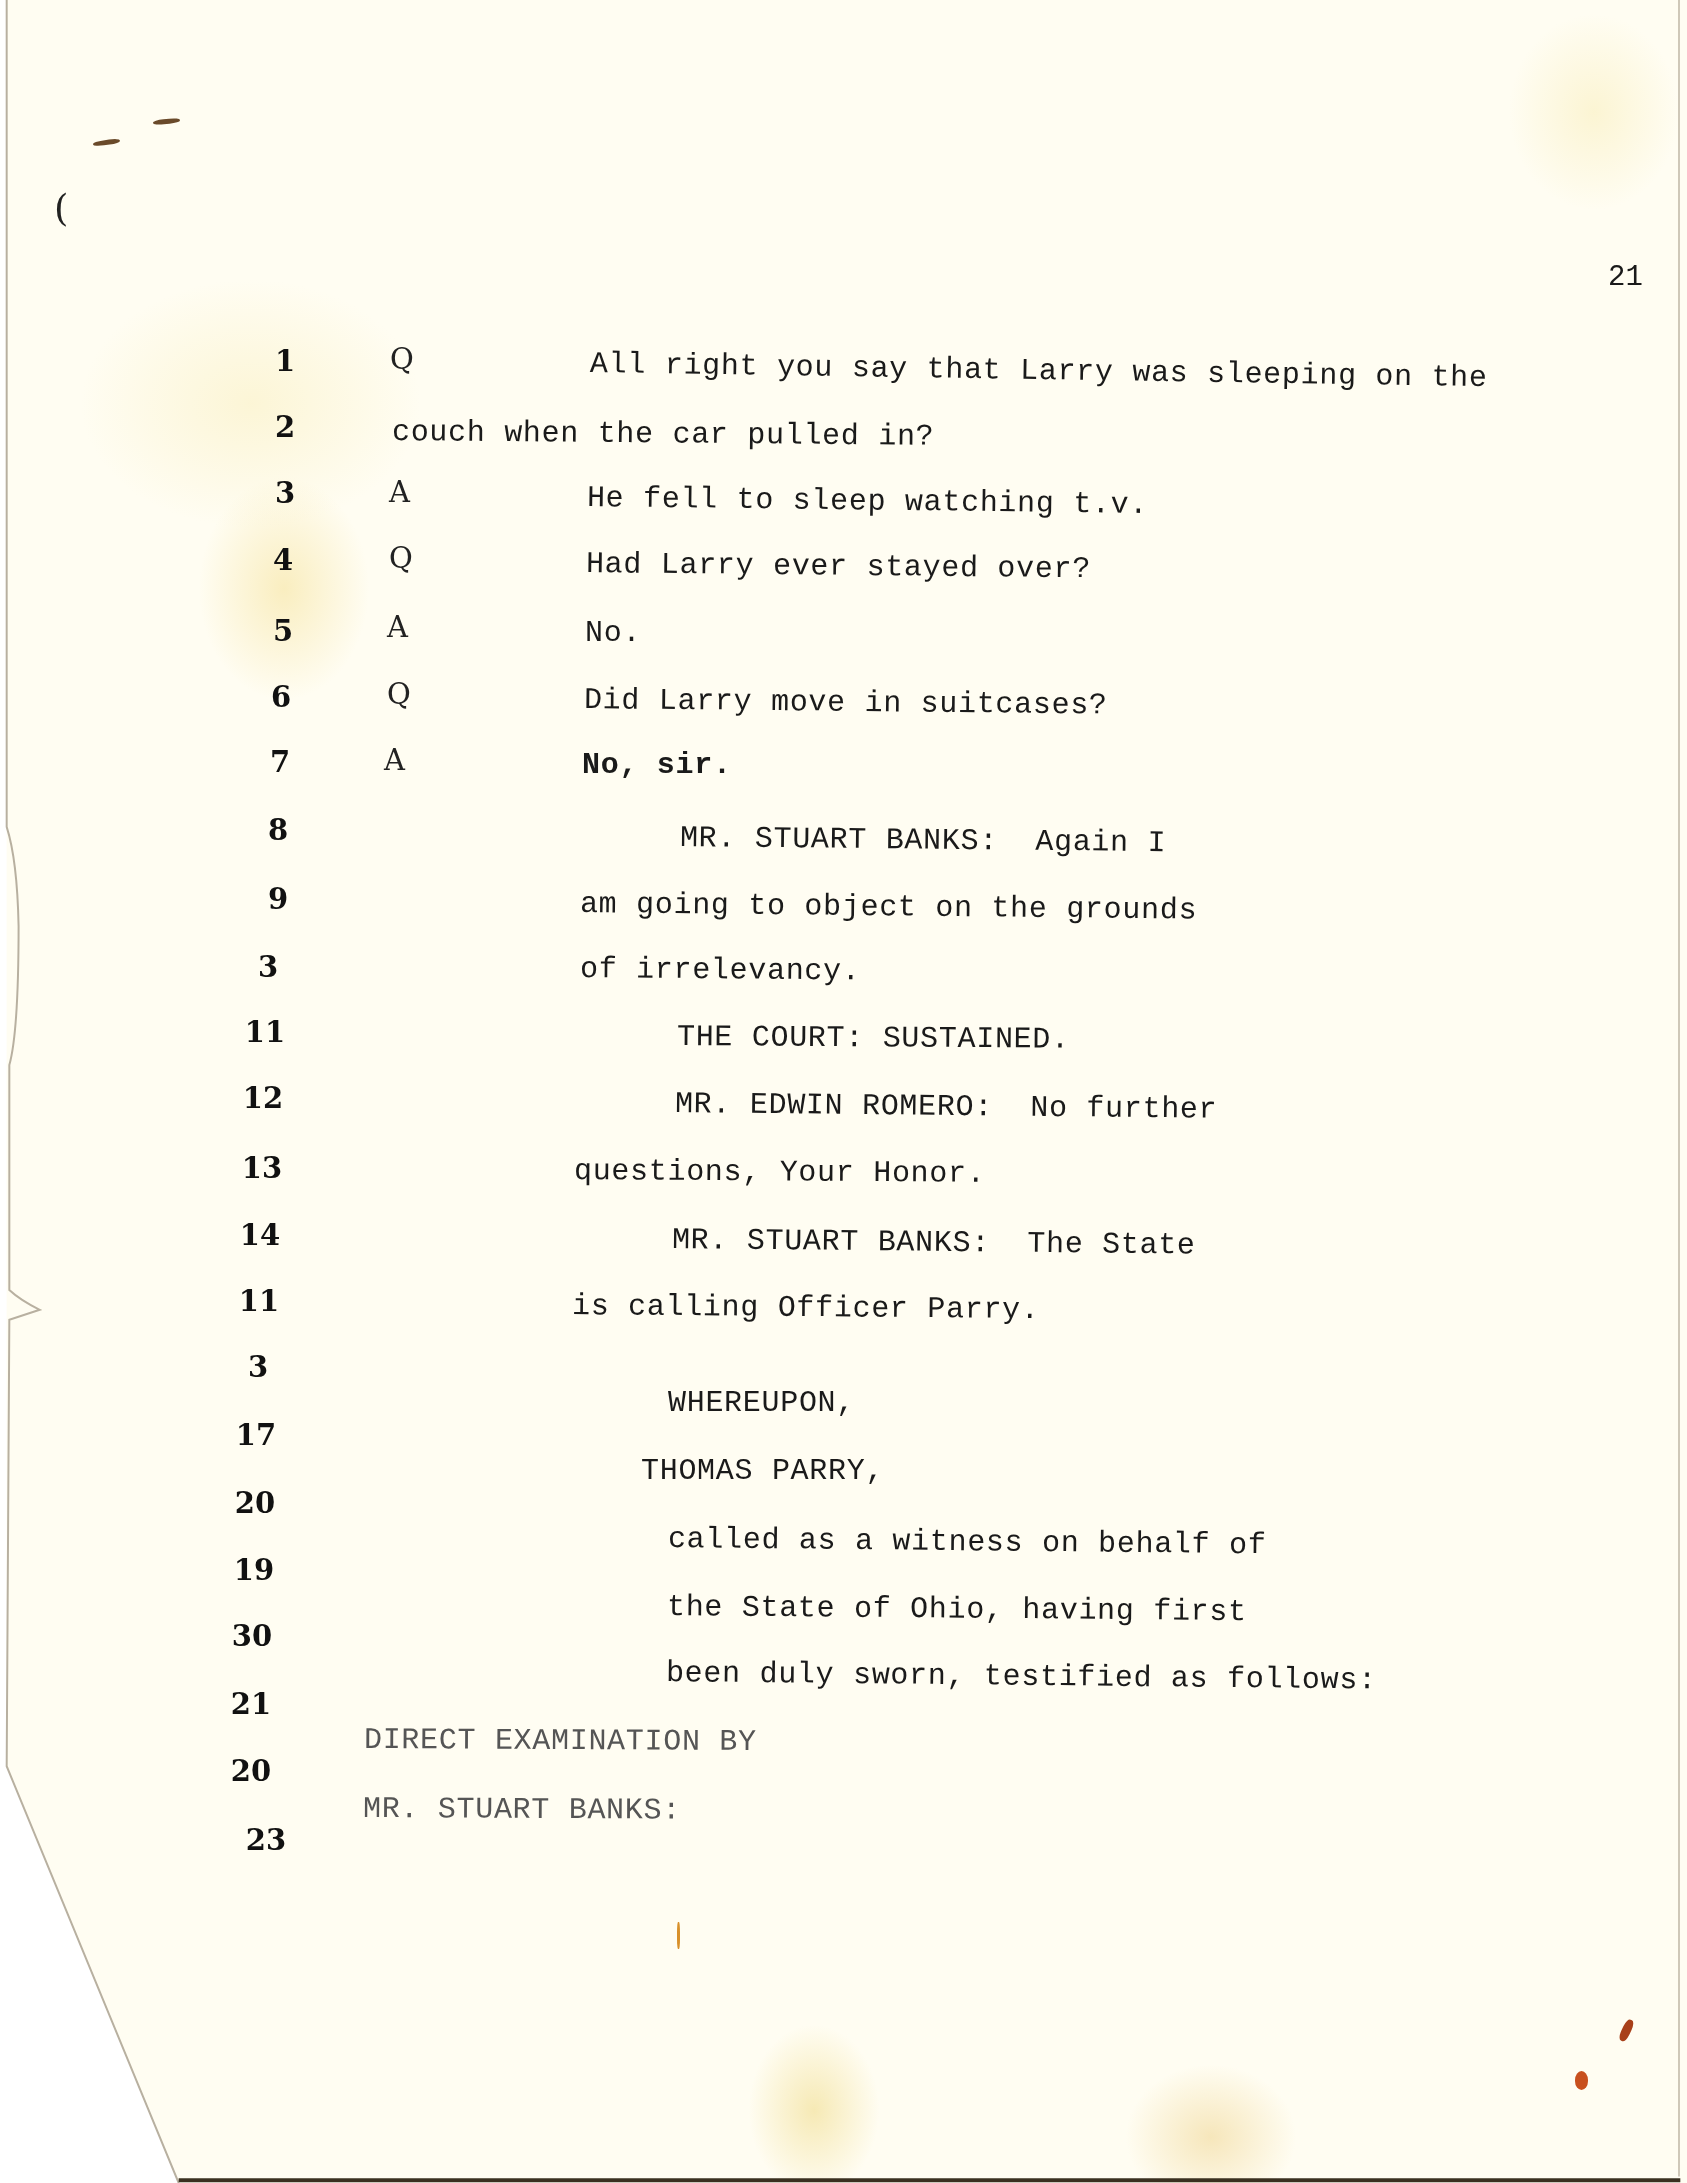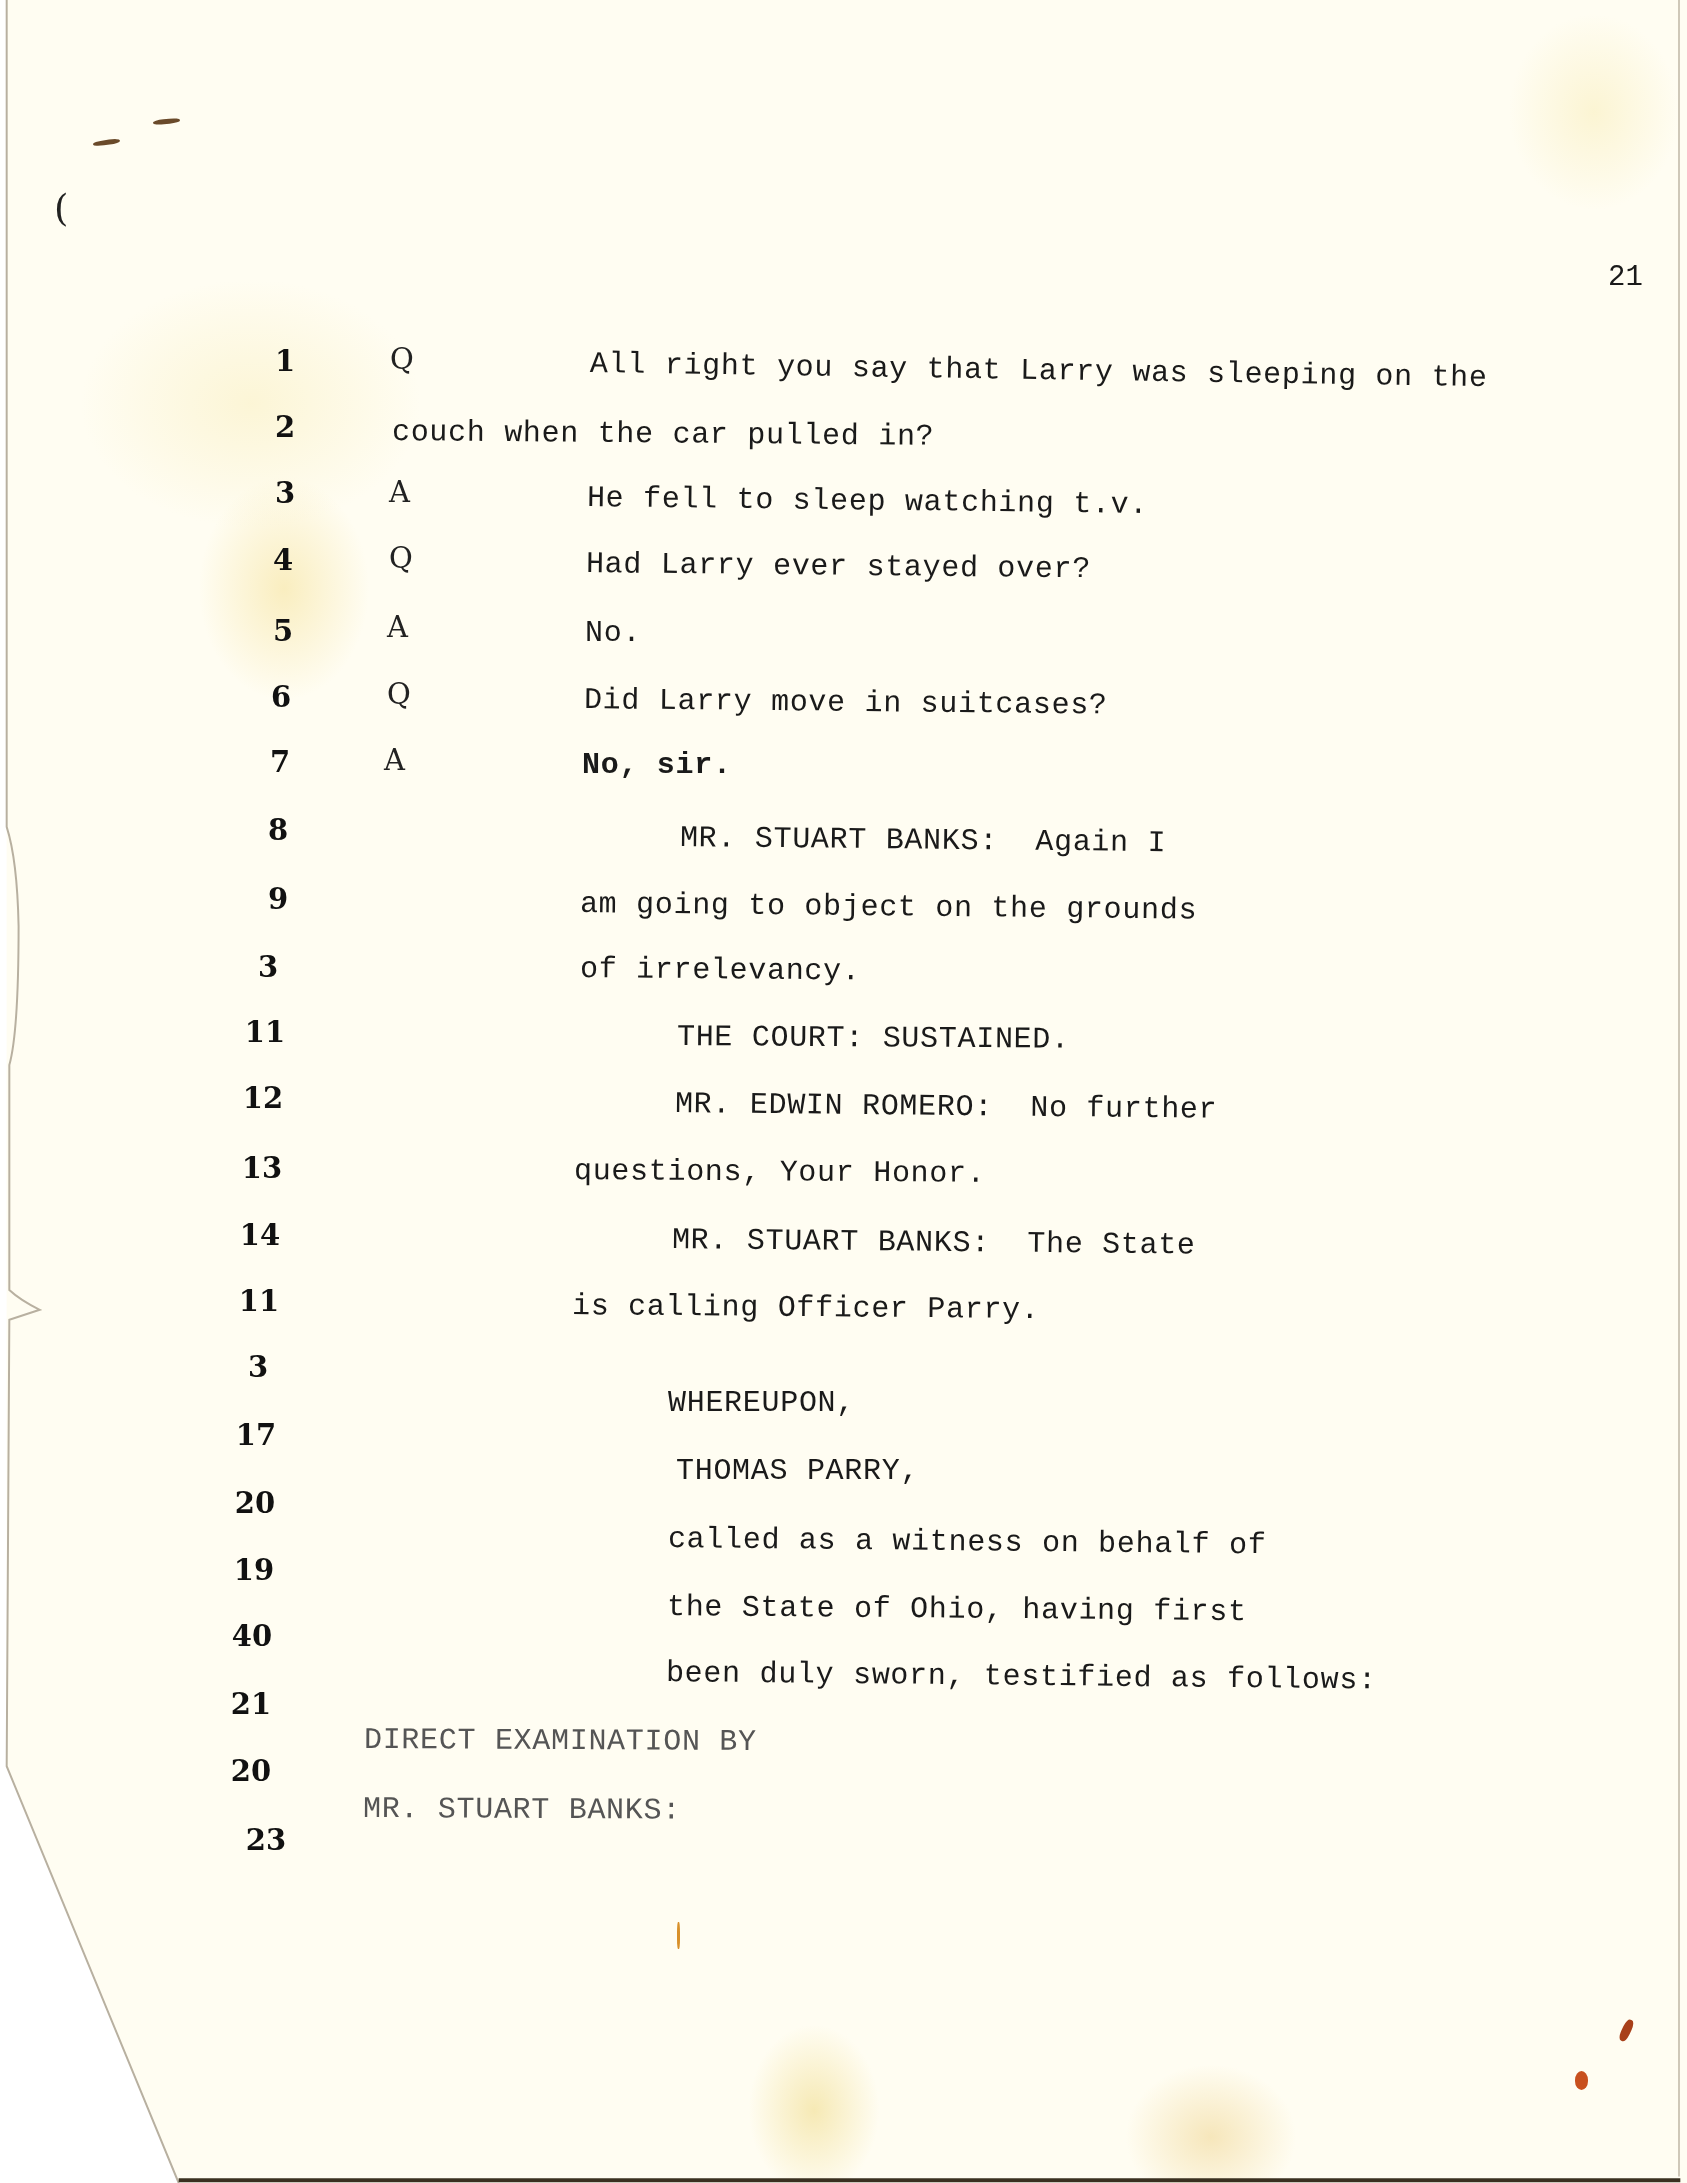--- a/index.html
+++ b/index.html
@@ -119,21 +119,21 @@
     <span class="line-num" style="left:238px;top:953px;">3</span>
     <span class="line-num" style="left:235px;top:1018px;">11</span>
     <span class="line-num" style="left:233px;top:1084px;">12</span>
     <span class="line-num" style="left:232px;top:1154px;">13</span>
     <span class="line-num" style="left:230px;top:1221px;">14</span>
     <span class="line-num" style="left:229px;top:1287px;">11</span>
     <span class="line-num" style="left:228px;top:1353px;">3</span>
     <span class="line-num" style="left:226px;top:1421px;">17</span>
     <span class="line-num" style="left:225px;top:1489px;">20</span>
     <span class="line-num" style="left:224px;top:1556px;">19</span>
-    <span class="line-num" style="left:222px;top:1622px;">40</span>
+    <span class="line-num" style="left:222px;top:1622px;">30</span>
     <span class="line-num" style="left:221px;top:1690px;">21</span>
     <span class="line-num" style="left:221px;top:1757px;">20</span>
     <span class="line-num" style="left:236px;top:1826px;">23</span>
   </div>
 
   <span class="qa" style="left:390px;top:345px;">Q</span>
   <span class="qa" style="left:389px;top:478px;">A</span>
   <span class="qa" style="left:389px;top:544px;">Q</span>
   <span class="qa" style="left:387px;top:613px;">A</span>
   <span class="qa" style="left:387px;top:680px;">Q</span>
@@ -149,21 +149,21 @@
     <span class="tw" style="left:582px;top:750px;font-weight:bold;">No, sir.</span>
     <span class="tw" style="left:680px;top:823px;transform:rotate(0.6deg);transform-origin:left center;">MR. STUART BANKS:  Again I</span>
     <span class="tw" style="left:580px;top:889px;transform:rotate(0.6deg);transform-origin:left center;">am going to object on the grounds</span>
     <span class="tw" style="left:580px;top:954px;transform:rotate(0.5deg);transform-origin:left center;">of irrelevancy.</span>
     <span class="tw" style="left:677px;top:1022px;transform:rotate(0.4deg);transform-origin:left center;">THE COURT: SUSTAINED.</span>
     <span class="tw" style="left:675px;top:1089px;transform:rotate(0.6deg);transform-origin:left center;">MR. EDWIN ROMERO:  No further</span>
     <span class="tw" style="left:574px;top:1156px;transform:rotate(0.4deg);transform-origin:left center;">questions, Your Honor.</span>
     <span class="tw" style="left:672px;top:1225px;transform:rotate(0.6deg);transform-origin:left center;">MR. STUART BANKS:  The State</span>
     <span class="tw" style="left:572px;top:1291px;transform:rotate(0.5deg);transform-origin:left center;">is calling Officer Parry.</span>
     <span class="tw" style="left:668px;top:1388px;">WHEREUPON,</span>
-    <span class="tw" style="left:676px;top:1456px;">THOMAS PARRY,</span>
+    <span class="tw" style="left:641px;top:1456px;">THOMAS PARRY,</span>
     <span class="tw" style="left:668px;top:1524px;transform:rotate(0.6deg);transform-origin:left center;">called as a witness on behalf of</span>
     <span class="tw" style="left:667px;top:1592px;transform:rotate(0.5deg);transform-origin:left center;">the State of Ohio, having first</span>
     <span class="tw" style="left:666px;top:1658px;transform:rotate(0.6deg);transform-origin:left center;">been duly sworn, testified as follows:</span>
     <span class="tw faint" style="left:364px;top:1725px;transform:rotate(0.3deg);transform-origin:left center;">DIRECT EXAMINATION BY</span>
     <span class="tw faint" style="left:363px;top:1794px;transform:rotate(0.3deg);transform-origin:left center;">MR. STUART BANKS:</span>
   </div>
 </div>
 
 <svg class="edge-shadow" width="1687" height="2183" viewBox="0 0 2550 3300">
   <path d="M10 0 L10 1250 Q 26 1300 28 1400 Q 28 1560 14 1610 L 14 1950 Q 30 1965 60 1980 L 14 1995 L 10 2670 L 270 3300" fill="none" stroke="#b8b0a0" stroke-width="3"></path>

